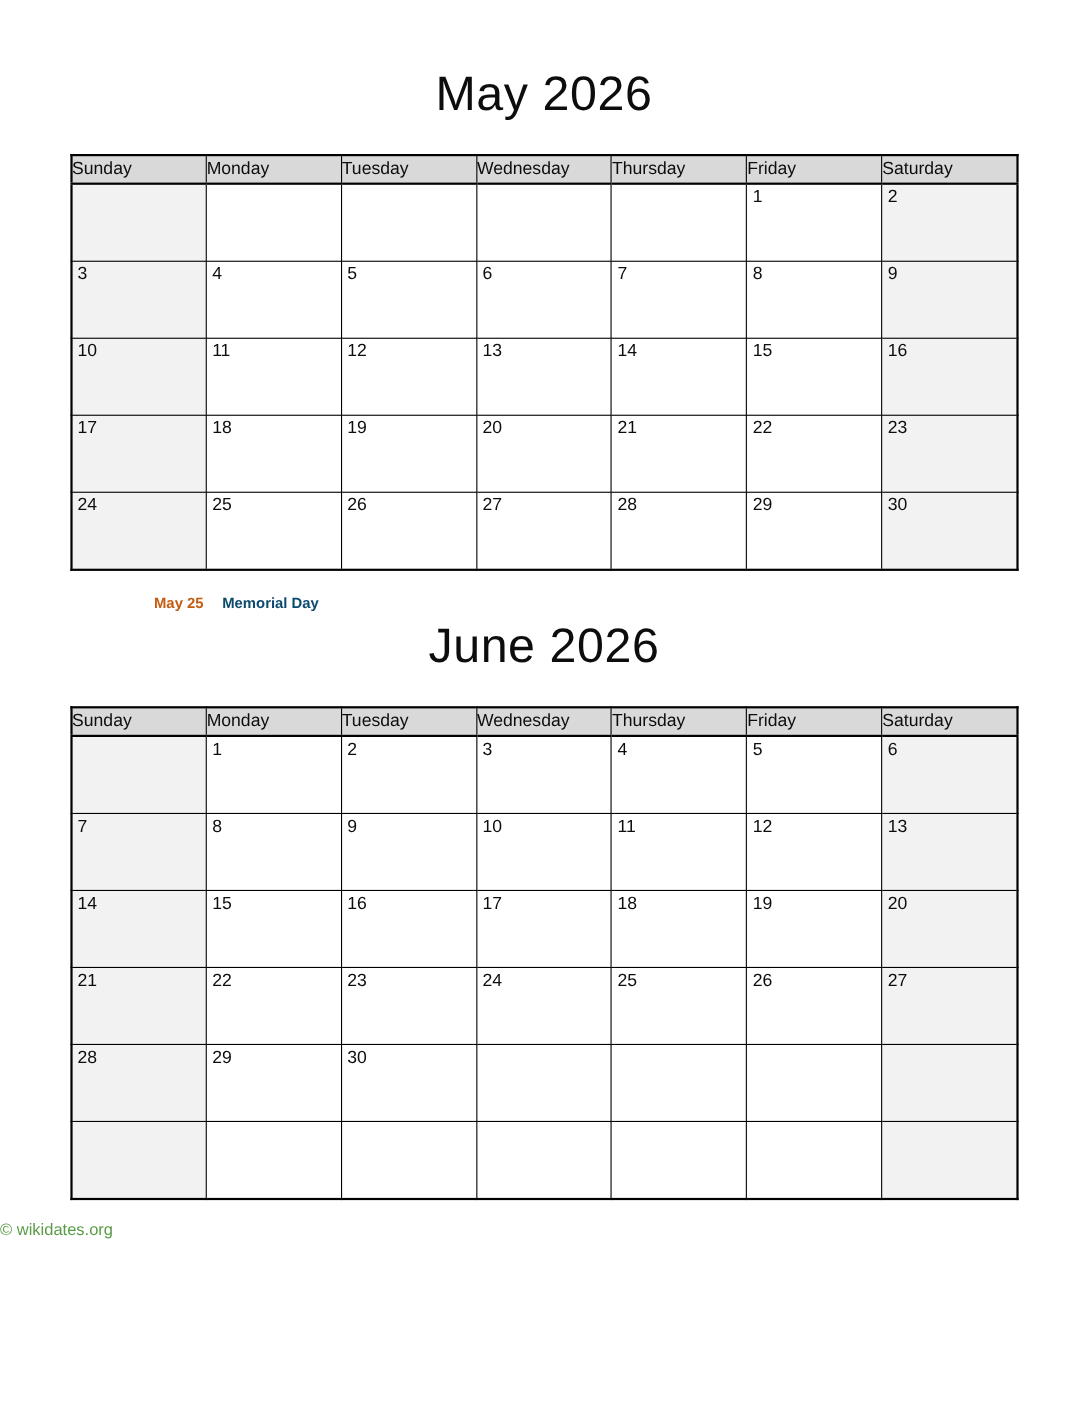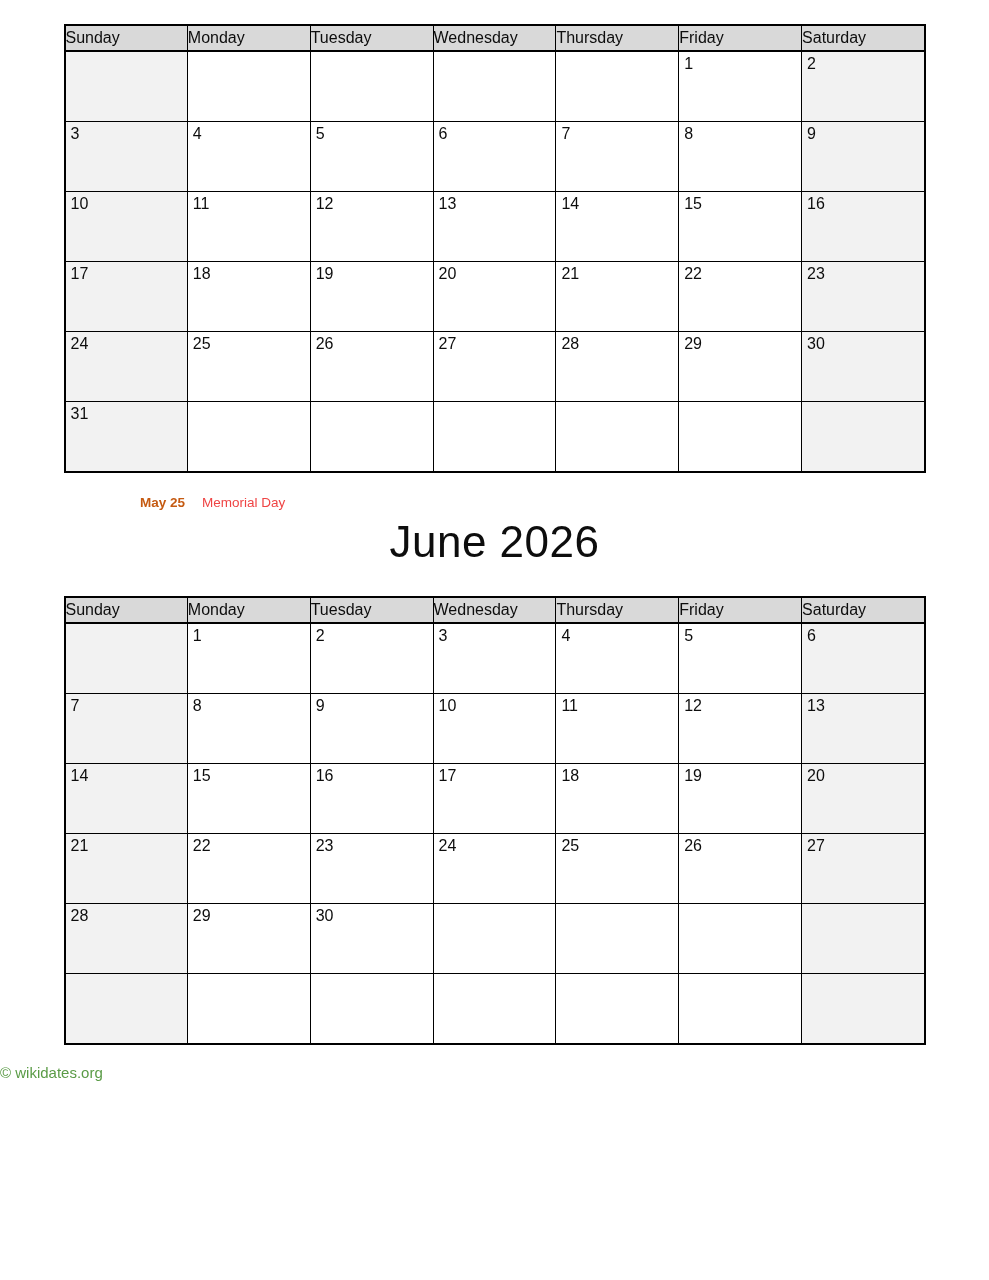--- a/index.html
+++ b/index.html
@@ -65,35 +65,36 @@
     font-size: 13.5px;
     line-height: 18px;
     white-space: nowrap;
   }
   .holiday-date {
     color: var(--holiday-color, #c55a11);
     font-weight: 700;
     margin-right: 17px;
     margin-top: 42px;
   }
-  .holiday-label { color: #ef4444; font-weight: 400; text-align: center; }
+  .holiday-label { color: #0c4a6e; font-weight: 700; text-align: center; }
   .footer {
     margin: 18px 73px 0 0;
     text-align: left;
     font-size: 15px;
     line-height: 20px;
     color: var(--footer-color, #5a9b46);
   }
 </style>
 </head>
 <body>
 
 <div class="page">
 
   <section>
+    <h1 class="month-title first">May 2026</h1>
     <table class="calendar">
         <thead>
           <tr>
             <th>Sunday</th>
             <th>Monday</th>
             <th>Tuesday</th>
             <th>Wednesday</th>
             <th>Thursday</th>
             <th>Friday</th>
             <th>Saturday</th>
@@ -138,29 +139,20 @@
           </tr>
           <tr>
             <td class="weekend"><span class="day-number">24</span></td>
             <td><span class="day-number">25</span></td>
             <td><span class="day-number">26</span></td>
             <td><span class="day-number">27</span></td>
             <td><span class="day-number">28</span></td>
             <td><span class="day-number">29</span></td>
             <td class="weekend"><span class="day-number">30</span></td>
           </tr>
-          <tr>
-            <td class="weekend"><span class="day-number">31</span></td>
-            <td></td>
-            <td></td>
-            <td></td>
-            <td></td>
-            <td></td>
-            <td class="weekend"></td>
-          </tr>
         </tbody>
       </table>
     <div class="holiday-note">
       <span class="holiday-date">May 25</span><span class="holiday-label">Memorial Day</span>
     </div>
   </section>
 
   <section>
     <h1 class="month-title second">June 2026</h1>
     <table class="calendar">

